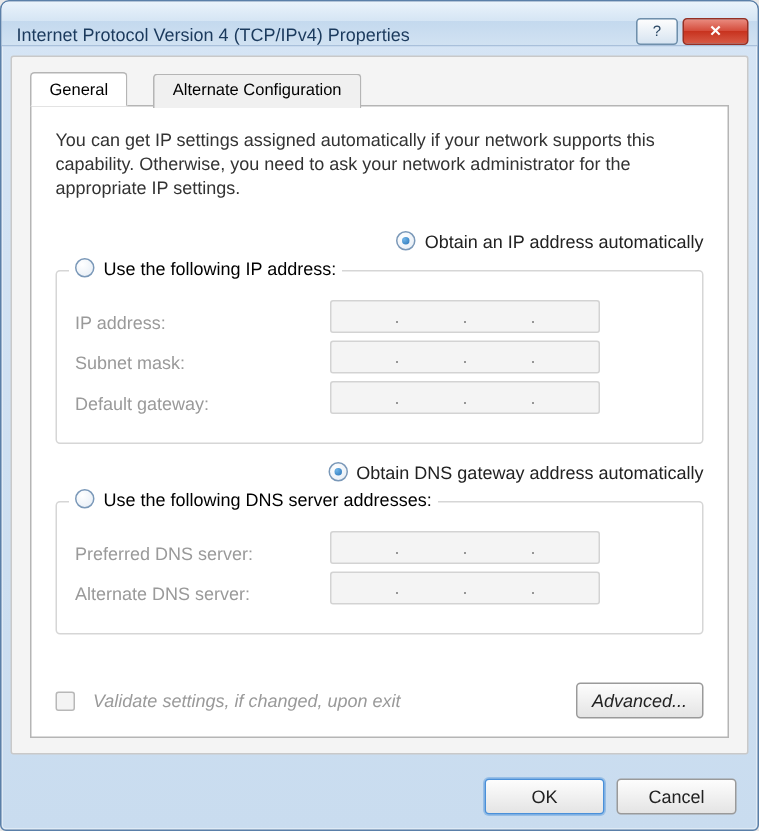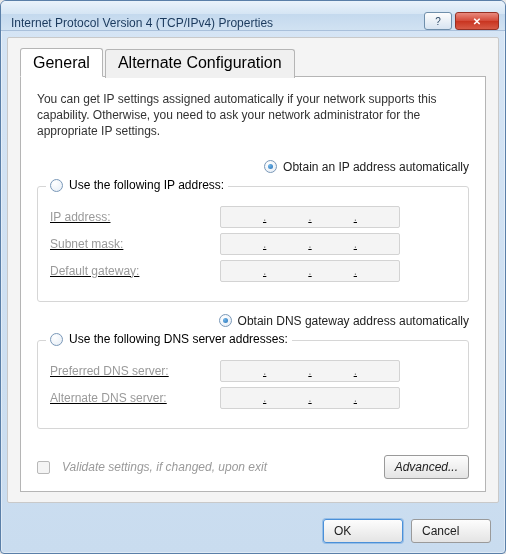--- a/index.html
+++ b/index.html
@@ -67,23 +67,23 @@
     display: flex;
     margin-bottom: -1px;
     position: relative;
     z-index: 2;
   }
   .tab {
     padding: 4px 12px 4px 12px;
     border: 1px solid #b5b5b5;
     border-bottom: none;
     background: #f0f0f0;
-    font-size: 16px;
+    font-size: 11px;
     border-radius: 3px 3px 0 0;
-    margin-right: 2px;
+    margin-right: 17px;
     position: relative;
     top: 1px;
   }
   .tab.active {
     background: #fff;
     border-bottom: 1px solid #fff;
     top: 0;
     padding-top: 5px;
   }
   .tabpage {
@@ -126,33 +126,32 @@
     flex-shrink: 0;
   }
   .radio.checked::after {
     content: "";
     width: 5px; height: 5px;
     border-radius: 50%;
     background: radial-gradient(circle at 30% 30%, #6fb4e8, #2a74b8);
   }
   .legend-row {
     display: flex;
-    align-items: flex-end;
+    align-items: flex-start;
     gap: 6px;
     position: absolute;
     top: -9px;
     left: 8px;
     background: #fff;
     padding: 0 4px;
   }
   .field-row {
     display: flex;
-    align-items: center;
+    align-items: flex-end;
     margin: 5px 0;
-    text-decoration: underline;
   }
   .field-label {
     width: 170px;
     color: #9a9a9a;
   }
   .ip-input {
     flex: 1;
     max-width: 180px;
     height: 22px;
     border: 1px solid #d3d3d3;
@@ -182,21 +181,21 @@
   .cb-label { color: #9a9a9a; }
   .btn {
     min-width: 80px;
     height: 24px;
     border: 1px solid #9a9a9a;
     border-radius: 3px;
     background: linear-gradient(to bottom, #fdfdfd, #e4e4e4);
     font-size: 12px;
     display: inline-flex;
     align-items: center;
-    justify-content: flex-start;
+    justify-content: center;
     padding: 0 10px;
     color: #222;
   }
   .btn.default {
     border-color: #4a90d9;
     box-shadow: 0 0 0 1px rgba(74,144,217,0.4);
   }
   .dialog-buttons {
     display: flex;
     justify-content: flex-end;

